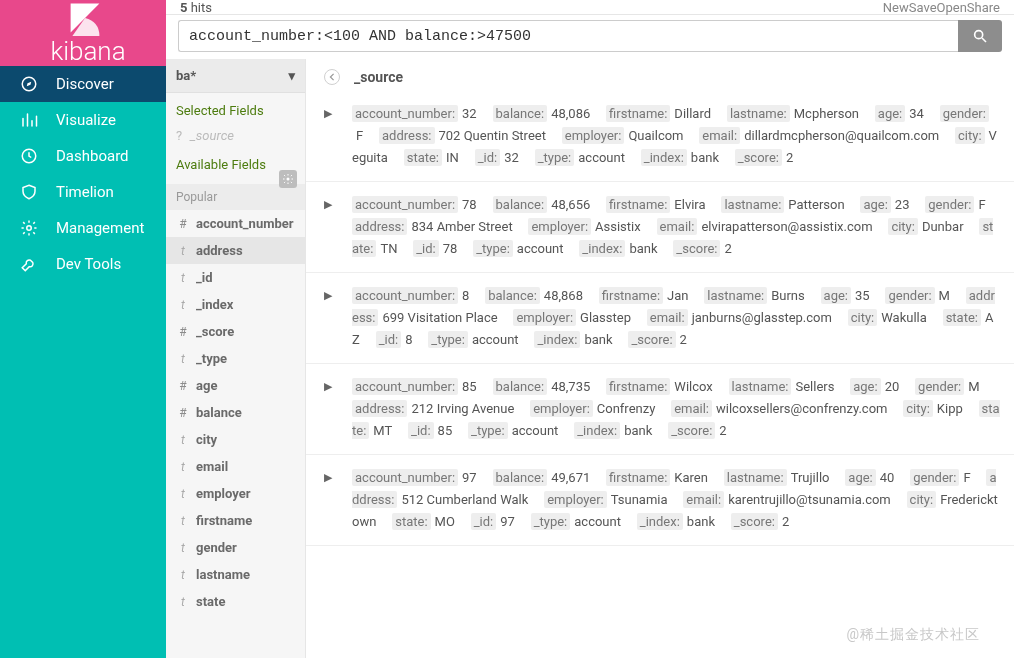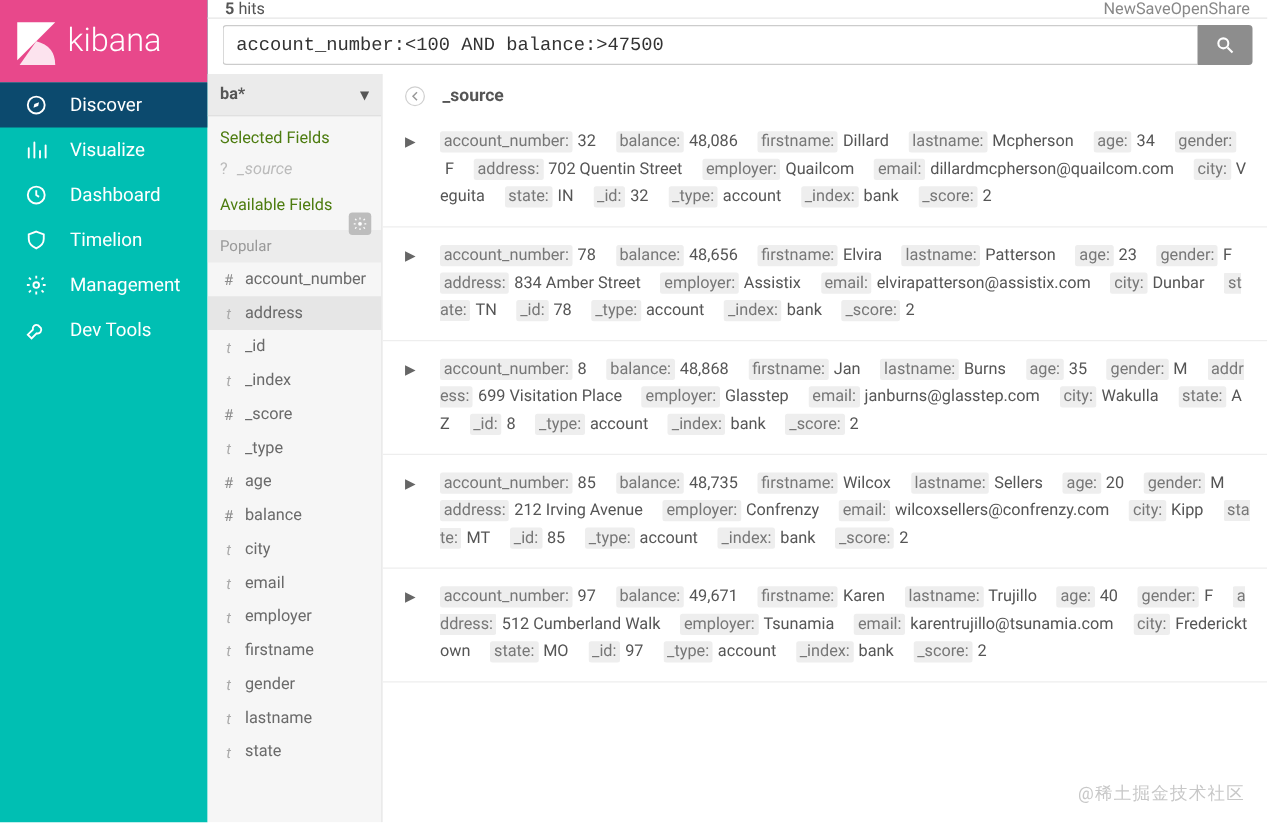--- a/index.html
+++ b/index.html
@@ -1,19 +1,19 @@
 <!DOCTYPE html>
 <html><head>
 <meta charset="utf-8">
 <style>
 * { margin:0; padding:0; box-sizing:border-box; font-family:-apple-system, BlinkMacSystemFont, "Segoe UI", Roboto, sans-serif; }
 body { width:1014px; height:658px; overflow:hidden; background:#fff; display:flex; color:#444; font-size:14px; }
 
 .leftnav { width:166px; background:#00bfb3; color:#fff; display:flex; flex-direction:column; }
-.brand { height:66px; background:#e8488b; display:flex; align-items:center; padding-left:10px; font-size:26px; font-weight:300; }
+.brand { height:66px; background:#e8488b; display:flex; align-items:center; padding-left:10px; font-size:26px; font-weight:300;flex-direction:column; }
 .brand svg { width:38px; height:38px; margin-right:6px; }
 .nav-item { height:36px; display:flex; align-items:center; padding-left:18px; cursor:pointer; }
 .nav-item.active { background:#0c4a6e; }
 .nav-item .icon { width:22px; height:22px; margin-right:16px; display:flex; align-items:center; justify-content:center; }
 .nav-item .icon svg { width:18px; height:18px; stroke:#fff; fill:none; stroke-width:2; }
 .nav-item .label { font-size:15px; }
 
 .right { flex:1; display:flex; flex-direction:column; }
 .topbar { height:15px; display:flex; align-items:center; padding:0 14px; border-bottom:1px solid #e6e6e6; font-size:13px; color:#888; }
 .hits { color:#555; }
@@ -31,34 +31,34 @@
 .index-row .caret { margin-left:auto; }
 .section-label { padding:10px 10px 6px 10px; color:#4d7c0f; }
 .question { display:flex; align-items:center; padding:4px 10px; color:#bbb; font-style:italic; }
 .question .pre { font-style:normal; margin-right:8px; }
 .popular-bar { margin-top:6px; padding:6px 10px; color:#999; background:#ececec; position:relative; font-size:12px; }
 .gear { position:absolute; right:8px; top:-14px; width:18px; height:18px; background:#bdbdbd; border-radius:3px; display:flex; align-items:center; justify-content:center; }
 .gear svg { width:12px; height:12px; fill:#fff; }
 .field-row { display:flex; align-items:center; padding:6px 10px; cursor:pointer; }
 .field-row .ftag { width:14px; font-style:italic; color:#aaa; font-size:12px; margin-right:6px; text-align:center; }
 .field-row .ftag.hash { font-style:normal; color:#8c8c8c; }
-.field-row .fname { color:#6a6a6a; }
+.field-row .fname { color:#6a6a6a;font-weight:bold; }
 .field-row.highlight { background:#e6e6e6; }
 
 .docarea { flex:1; overflow:auto; }
 .doc-head { display:flex; align-items:center; margin-bottom:6px; padding-left:18px; padding-top:10px;}
 .doc-head .collapser { width:16px; height:16px; border:1px solid #d0d0d0; border-radius:50%; margin-right:14px; display:flex; align-items:center; justify-content:center; font-size:10px; color:#999; }
 .doc-head .srclabel { font-weight:700; color:#555; }
 .doc-row { display:flex; border-bottom:1px solid #eee; padding:12px 14px 12px 18px; }
 .doc-row .expander { width:10px; margin-right:18px; margin-top:4px; color:#666; font-size:11px; }
 .doc-row .body { flex:1; font-family: "Menlo","Consolas",monospace; font-size:13px; line-height:22px; color:#555; word-break:break-all; }
 .kv { display:inline; }
 .kv .k { background:#eeeeee; color:#777; padding:1px 3px; border-radius:2px; }
 .kv .v { padding:0 8px 0 4px; }
-.watermark { position:absolute; right:18px; bottom:14px; color:#c8c8c8; font-size:14px; letter-spacing:1px; }
+.watermark { position:absolute; right:34px; bottom:14px; color:#c8c8c8; font-size:14px; letter-spacing:1px; }
 </style>
 </head>
 <body>
 
 <div class="leftnav">
   <div class="brand">
     <svg viewBox="0 0 40 40">
       <path d="M4 4 H36 L4 36 Z" fill="#fff"></path>
       <path d="M20 20 Q36 24 36 40 L6 40 Z" fill="#fff" opacity="0.85"></path>
     </svg>

